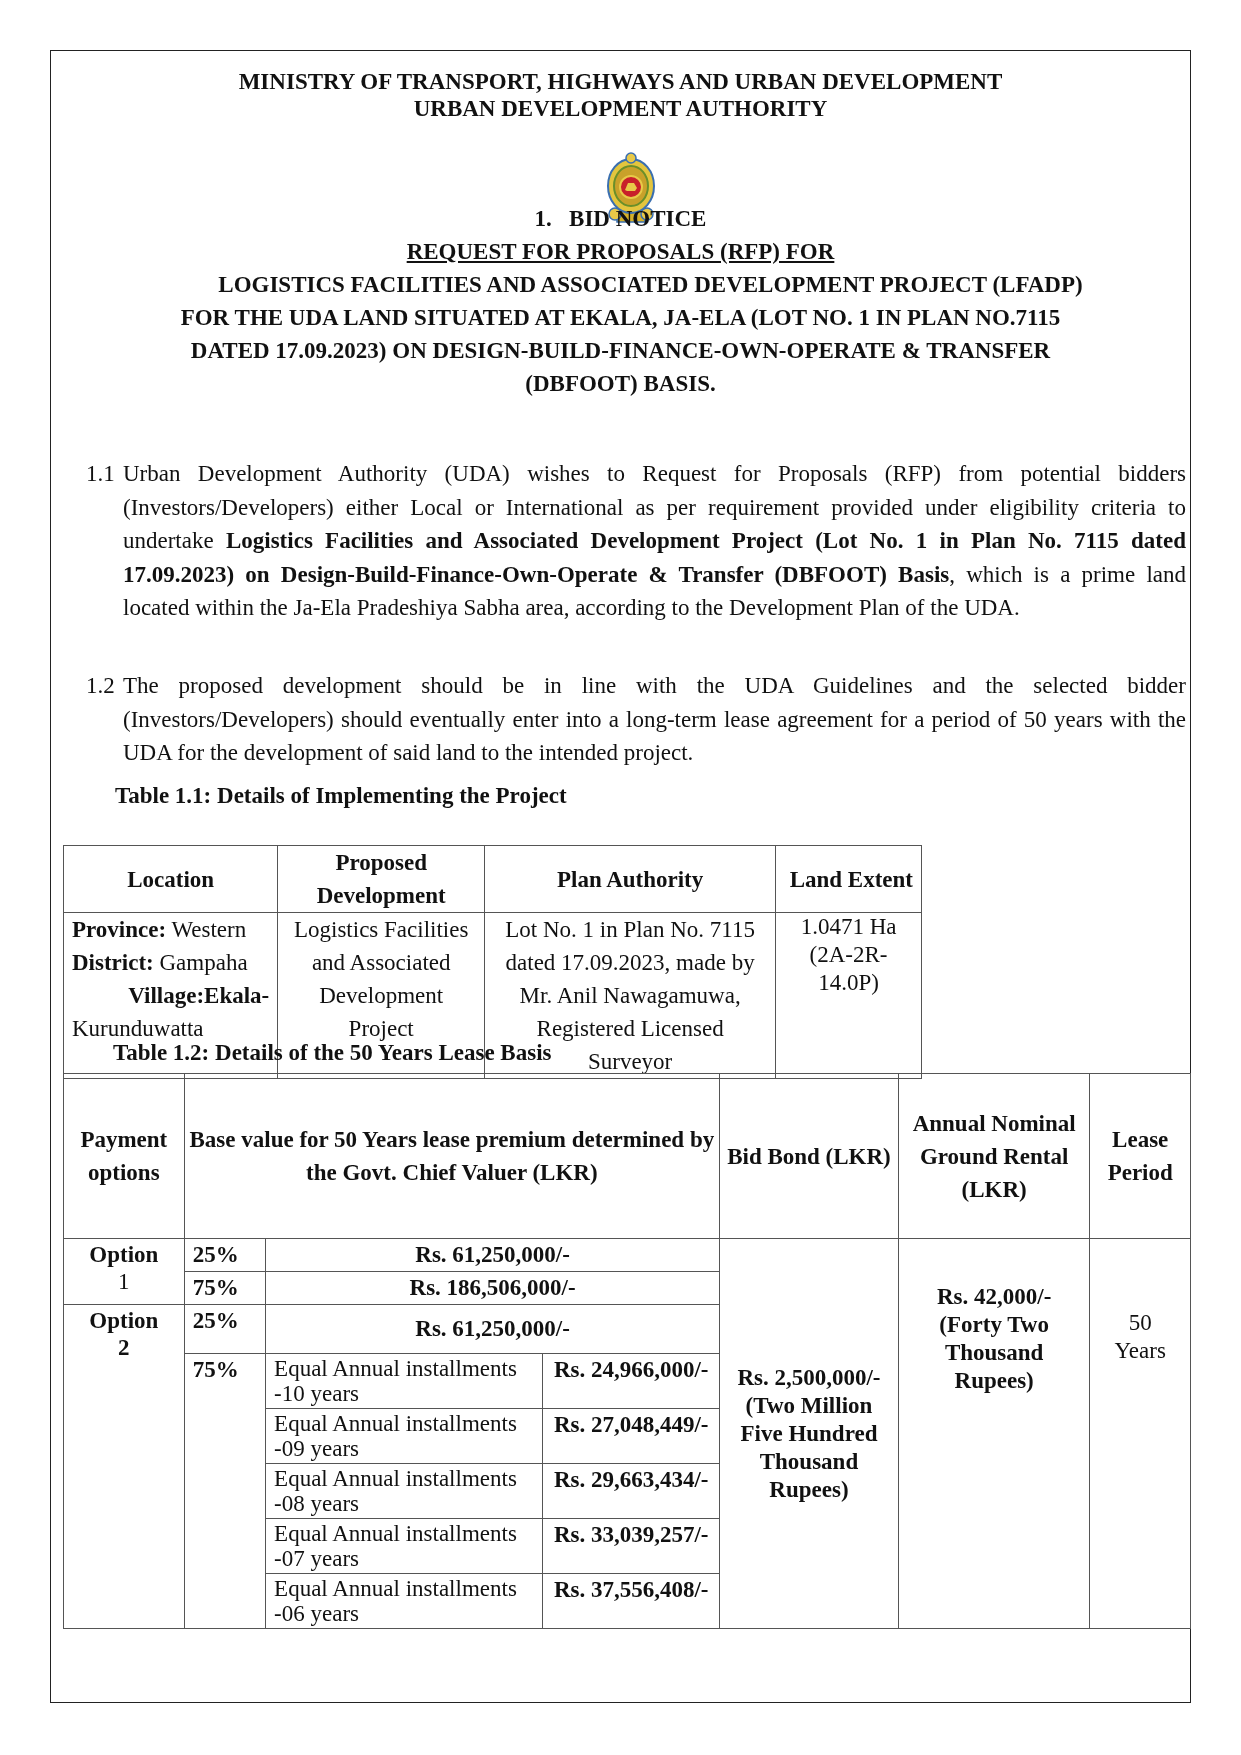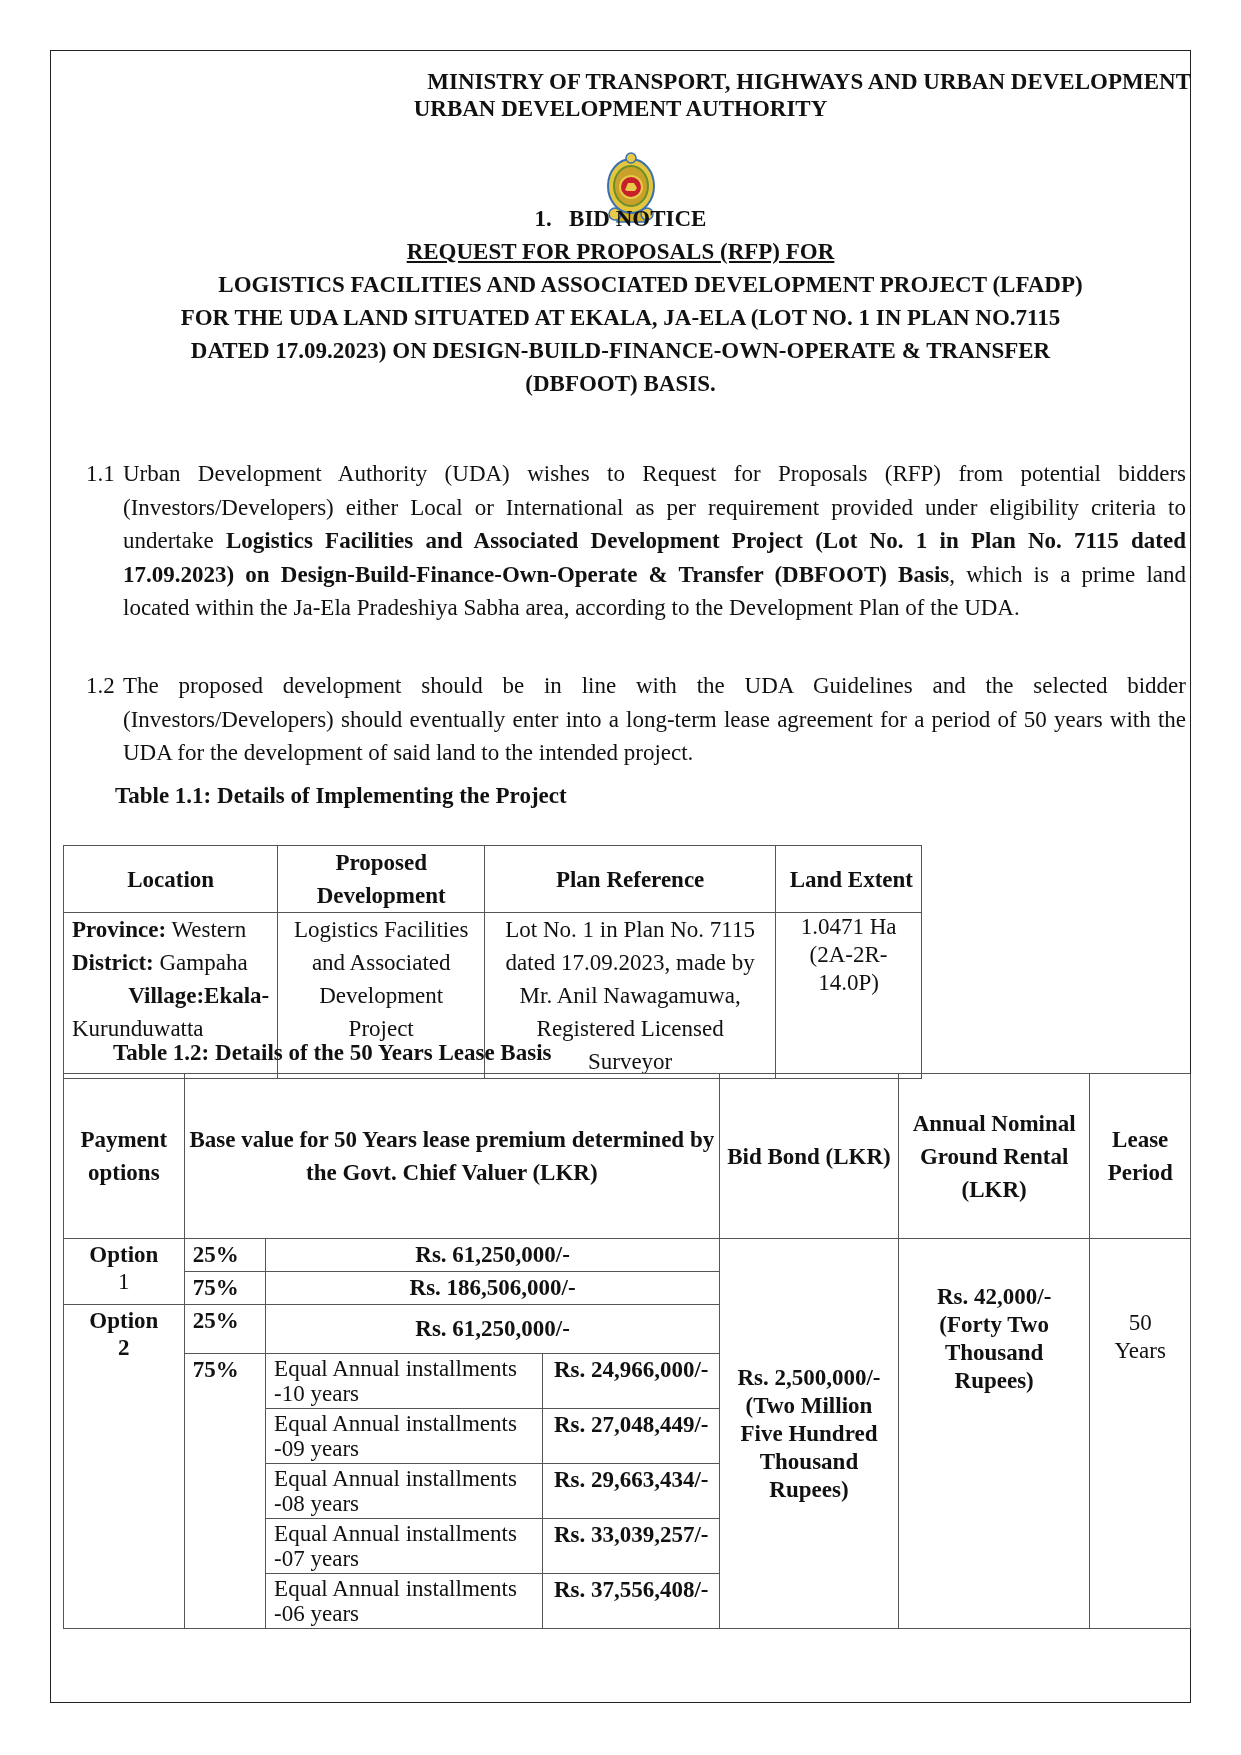--- a/index.html
+++ b/index.html
@@ -25,21 +25,21 @@
   .t2 { left: 63px; top: 1073px; width: 1128px; }
   .t2 th { height: 164px; line-height: 33px; padding: 0 4px; }
   .t2 td { line-height: 28px; padding: 2px 8px; }
   .t2 td.mid { vertical-align: middle; }
 </style>
 </head>
 <body>
 
 <div class="frame"></div>
 
-<div class="hdr" style="top:68px;text-align:right;">MINISTRY OF TRANSPORT, HIGHWAYS AND URBAN DEVELOPMENT</div>
+<div class="hdr" style="top:68px;">MINISTRY OF TRANSPORT, HIGHWAYS AND URBAN DEVELOPMENT</div>
 <div class="hdr" style="top:95px;">URBAN DEVELOPMENT AUTHORITY</div>
 
 <svg class="emblem" viewBox="0 0 56 76">
   <rect x="14" y="58" width="28" height="14" fill="#d4b02a" stroke="#3a6fb0" stroke-width="1.5"></rect>
   <circle cx="12" cy="64" r="6" fill="#e8c948" stroke="#3a6fb0" stroke-width="1.5"></circle>
   <circle cx="44" cy="64" r="6" fill="#e8c948" stroke="#3a6fb0" stroke-width="1.5"></circle>
   <ellipse cx="28" cy="36" rx="23" ry="27" fill="#e3c53e" stroke="#3a6fb0" stroke-width="2"></ellipse>
   <ellipse cx="28" cy="36" rx="17" ry="20" fill="#c9a12a" stroke="#6a8f2a" stroke-width="2"></ellipse>
   <circle cx="28" cy="37" r="11" fill="#c8202a" stroke="#e8c948" stroke-width="2"></circle>
   <path d="M22 40 L25 33 L31 33 L34 38 L32 41 L24 41 Z" fill="#e8c948"></path>
@@ -65,21 +65,21 @@
   <span class="txt">The proposed development should be in line with the UDA Guidelines and the selected bidder (Investors/Developers) should eventually enter into a long-term lease agreement for a period of 50 years with the UDA for the development of said land to the intended project.</span>
 </div>
 
 <div class="caption" style="left:115px; top:771px;margin-top:12px;">Table 1.1: Details of Implementing the Project</div>
 
 <table class="t1">
   <tbody>
       <tr>
     <th style="width:238px;">Location</th>
     <th style="width:234px;">Proposed Development</th>
-    <th style="width:373px;">Plan Reference</th>
+    <th style="width:373px;">Plan Authority</th>
     <th style="width:175px; text-align:right;">Land Extent</th>
   </tr>
   <tr>
     <td>
       <div><b>Province:</b> <span>Western</span></div>
       <div><b>District:</b> <span>Gampaha</span></div>
       <div style="display:flex; justify-content:flex-end;font-weight:bold;">
             <b>Village:</b>
             <span>Ekala-</span>
           </div>

